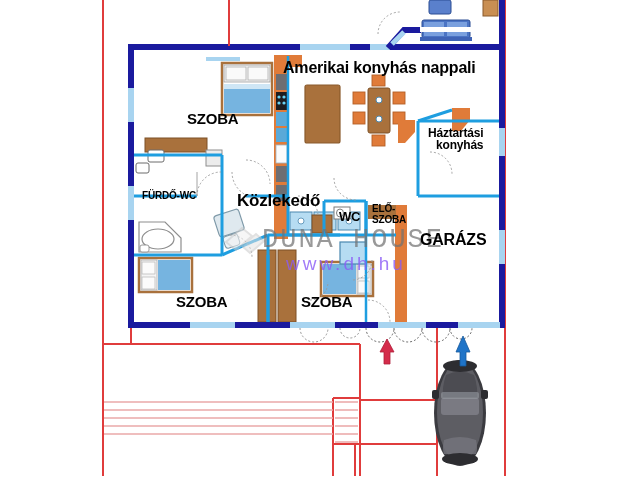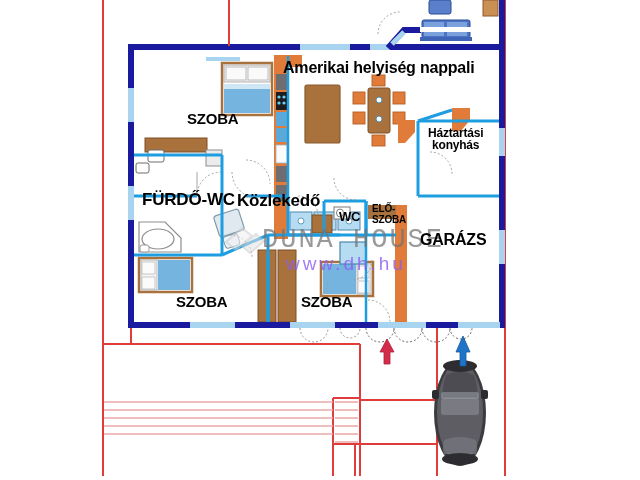--- a/index.html
+++ b/index.html
@@ -314,28 +314,28 @@
     <svg width="46" height="38" viewBox="0 0 46 38">
       <path d="M4,20 L20,6 L30,14 L14,28 Z" fill="#efefef" stroke="#c9c9c9" stroke-width="2"></path>
       <path d="M20,24 L34,12 L42,19 L28,31 Z" fill="#e3e3e3" stroke="#c9c9c9" stroke-width="2"></path>
     </svg>
   </div>
   <div class="wm wm-main" style="left:262px; top:225px;">DUNA HOUSE</div>
   <div class="wm wm-sub" style="left:286px; top:253px;">www.dh.hu</div>
 
   <div class="roomlabel" style="left:187px; top:111px; font-size:15px;">SZOBA</div>
 
-  <div class="roomlabel" style="left:283px; top:60px; font-size:16px;">Amerikai helyiség nappali</div>
-
-  <div class="roomlabel" style="left:428px; top:127px; font-size:12px; text-align:center;">
+  <div class="roomlabel" style="left:283px; top:60px; font-size:16px;">Amerikai konyhás nappali</div>
+
+  <div class="roomlabel" style="left:428px; top:127px; font-size:12px; text-align:right;">
     <span>Háztartási</span><br>
     <span>konyhás</span>
   </div>
 
-  <div class="roomlabel" style="left:142px; top:191px; font-size:17px;">FÜRDŐ-WC</div>
+  <div class="roomlabel" style="left:142px; top:191px; font-size:10px;">FÜRDŐ-WC</div>
 
   <div class="roomlabel" style="left:237px; top:192px; font-size:17px;">Közlekedő</div>
 
   <div class="roomlabel" style="left:339px; top:210px; font-size:13px;">WC</div>
 
   <div class="roomlabel" style="left:372px; top:204px; font-size:10px; line-height:1.05;">
     <span>ELŐ-</span><br>
     <span>SZOBA</span>
   </div>
 

